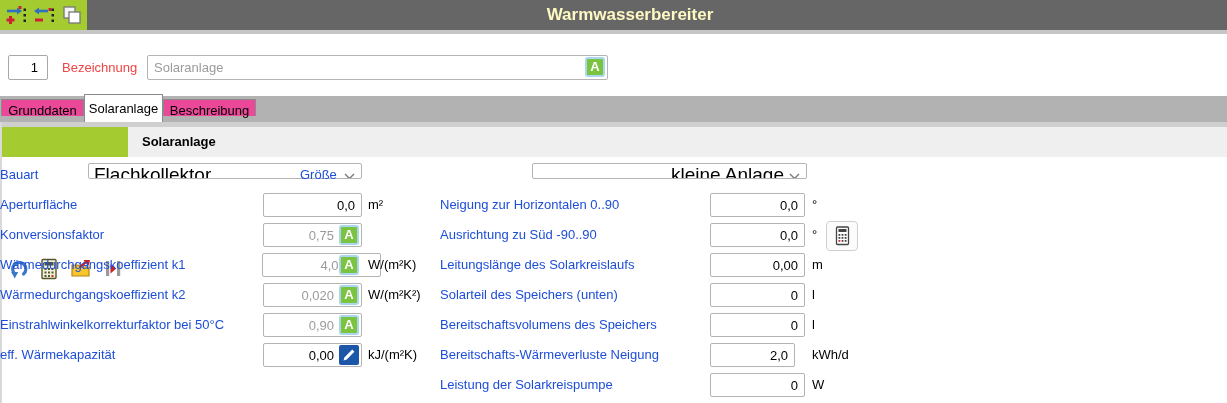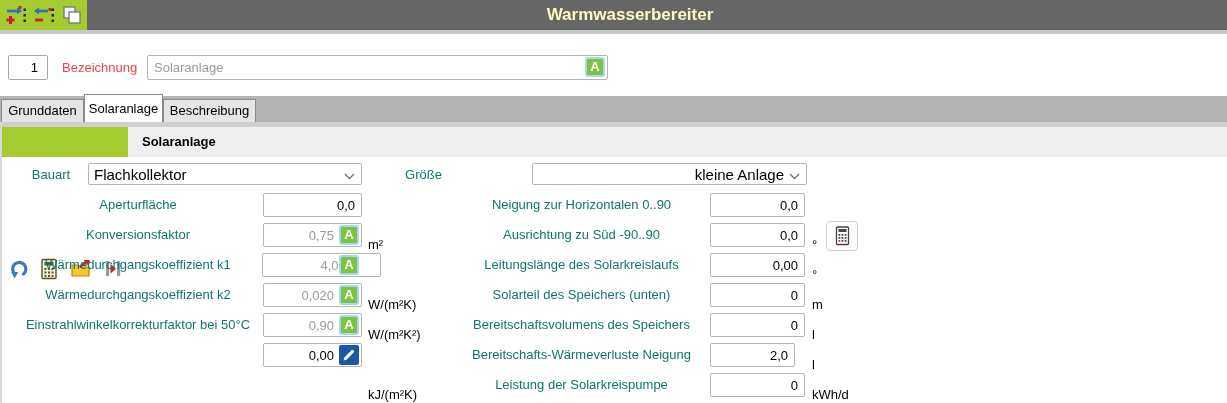--- a/index.html
+++ b/index.html
@@ -35,38 +35,38 @@
   .editbtn{position:absolute;width:20px;height:20px;background:#1c56a8;border-radius:2px;
            box-sizing:border-box;cursor:pointer;}
   .calcbtn{position:absolute;left:826px;top:221px;width:32px;height:30px;background:#fcfcfc;
            border:1px solid #cfcfcf;border-radius:4px;box-sizing:border-box;cursor:pointer;
            display:flex;align-items:center;justify-content:center;}
 
   
   .tabstrip{position:absolute;left:0;top:96px;width:1227px;height:26px;background:#b2b2b2;}
   .tab{position:absolute;box-sizing:border-box;font-size:13px;text-align:center;
        border:1px solid #8a8a8a;border-bottom:none;cursor:pointer;}
-  .tab.inactive{top:99px;height:23px;line-height:22px;background:#e5e5e5;}
+  .tab.inactive{top:99px;height:17px;line-height:22px;background:#ec4899;}
   .tab.active{top:94px;height:28px;line-height:28px;background:#ffffff;z-index:2;}
 
   .band{position:absolute;left:0;top:122px;width:1227px;height:5px;background:#cfcfcf;}
   .leftline{position:absolute;left:0;top:122px;width:2px;height:281px;background:#d9d9d9;}
 
   
   .subhdr{position:absolute;left:2px;top:127px;width:1225px;height:30px;background:#efefef;}
   .subhdr-green{position:absolute;left:0px;top:127px;width:128px;height:30px;background:#a4cb2f;}
   .sec-title{position:absolute;left:142px;top:127px;height:30px;line-height:30px;
              font-size:13px;font-weight:bold;color:#000;}
 
-  .rlabel{position:absolute;height:24px;line-height:24px;font-size:13px;color:#0f766e;
-          text-align:center;white-space:nowrap;padding-left:9px;}
-  .unit{position:absolute;height:24px;line-height:24px;font-size:13px;color:#000;white-space:nowrap;margin-top:40px;}
-
-  .combo{position:absolute;height:22px;border:1px solid #b4b4b4;border-radius:2px;background:#fff;
-         box-sizing:border-box;font-size:15px;line-height:22px;padding:0 22px 0 5px;cursor:pointer;
+  .rlabel{position:absolute;height:24px;line-height:24px;font-size:13px;color:#1d4ed8;
+          text-align:left;white-space:nowrap;}
+  .unit{position:absolute;height:24px;line-height:24px;font-size:13px;color:#000;white-space:nowrap;}
+
+  .combo{position:absolute;height:16px;border:1px solid #b4b4b4;border-radius:2px;background:#fff;
+         box-sizing:border-box;font-size:19px;line-height:22px;padding:0 22px 0 5px;cursor:pointer;
          white-space:nowrap;overflow:hidden;}
   .combo svg{position:absolute;right:6px;top:9px;}
 </style>
 </head>
 <body>
 
 <div id="app">
 
   <div class="hdr">
     <div class="hdr-green">
@@ -182,20 +182,21 @@
 
   <div class="rlabel" style="left:0;top:283px;width:258px;">Wärmedurchgangskoeffizient k2</div>
   <input class="tbox withbtn gray" style="left: 263px; top: 283px; width: 99px;" value="0,020">
   <div class="abtn" style="left:339px;top:285px;">A</div>
   <div class="unit" style="left:368px;top:283px;">W/(m²K²)</div>
 
   <div class="rlabel" style="left:0;top:313px;width:258px;">Einstrahlwinkelkorrekturfaktor bei 50°C</div>
   <input class="tbox withbtn gray" style="left: 263px; top: 313px; width: 99px;" value="0,90">
   <div class="abtn" style="left:339px;top:315px;">A</div>
 
+  <div class="rlabel" style="left:0;top:343px;width:258px;">eff. Wärmekapazität</div>
   <input class="tbox withbtn" style="left: 263px; top: 343px; width: 99px;" value="0,00">
   <div class="editbtn" style="left:339px;top:345px;">
     <svg width="20" height="20" viewBox="0 0 20 20">
       <path d="M4.5 15.5 L5.6 12.2 L13.2 4.6 L15.4 6.8 L7.8 14.4 Z" fill="#ffffff"></path>
     </svg>
   </div>
   <div class="unit" style="left:368px;top:343px;">kJ/(m²K)</div>
 
   <div class="rlabel" style="left:300px;top:163px;width:229px;">Größe</div>
   <div class="combo" style="left:532px;top:163px;width:275px;text-align:right;">

